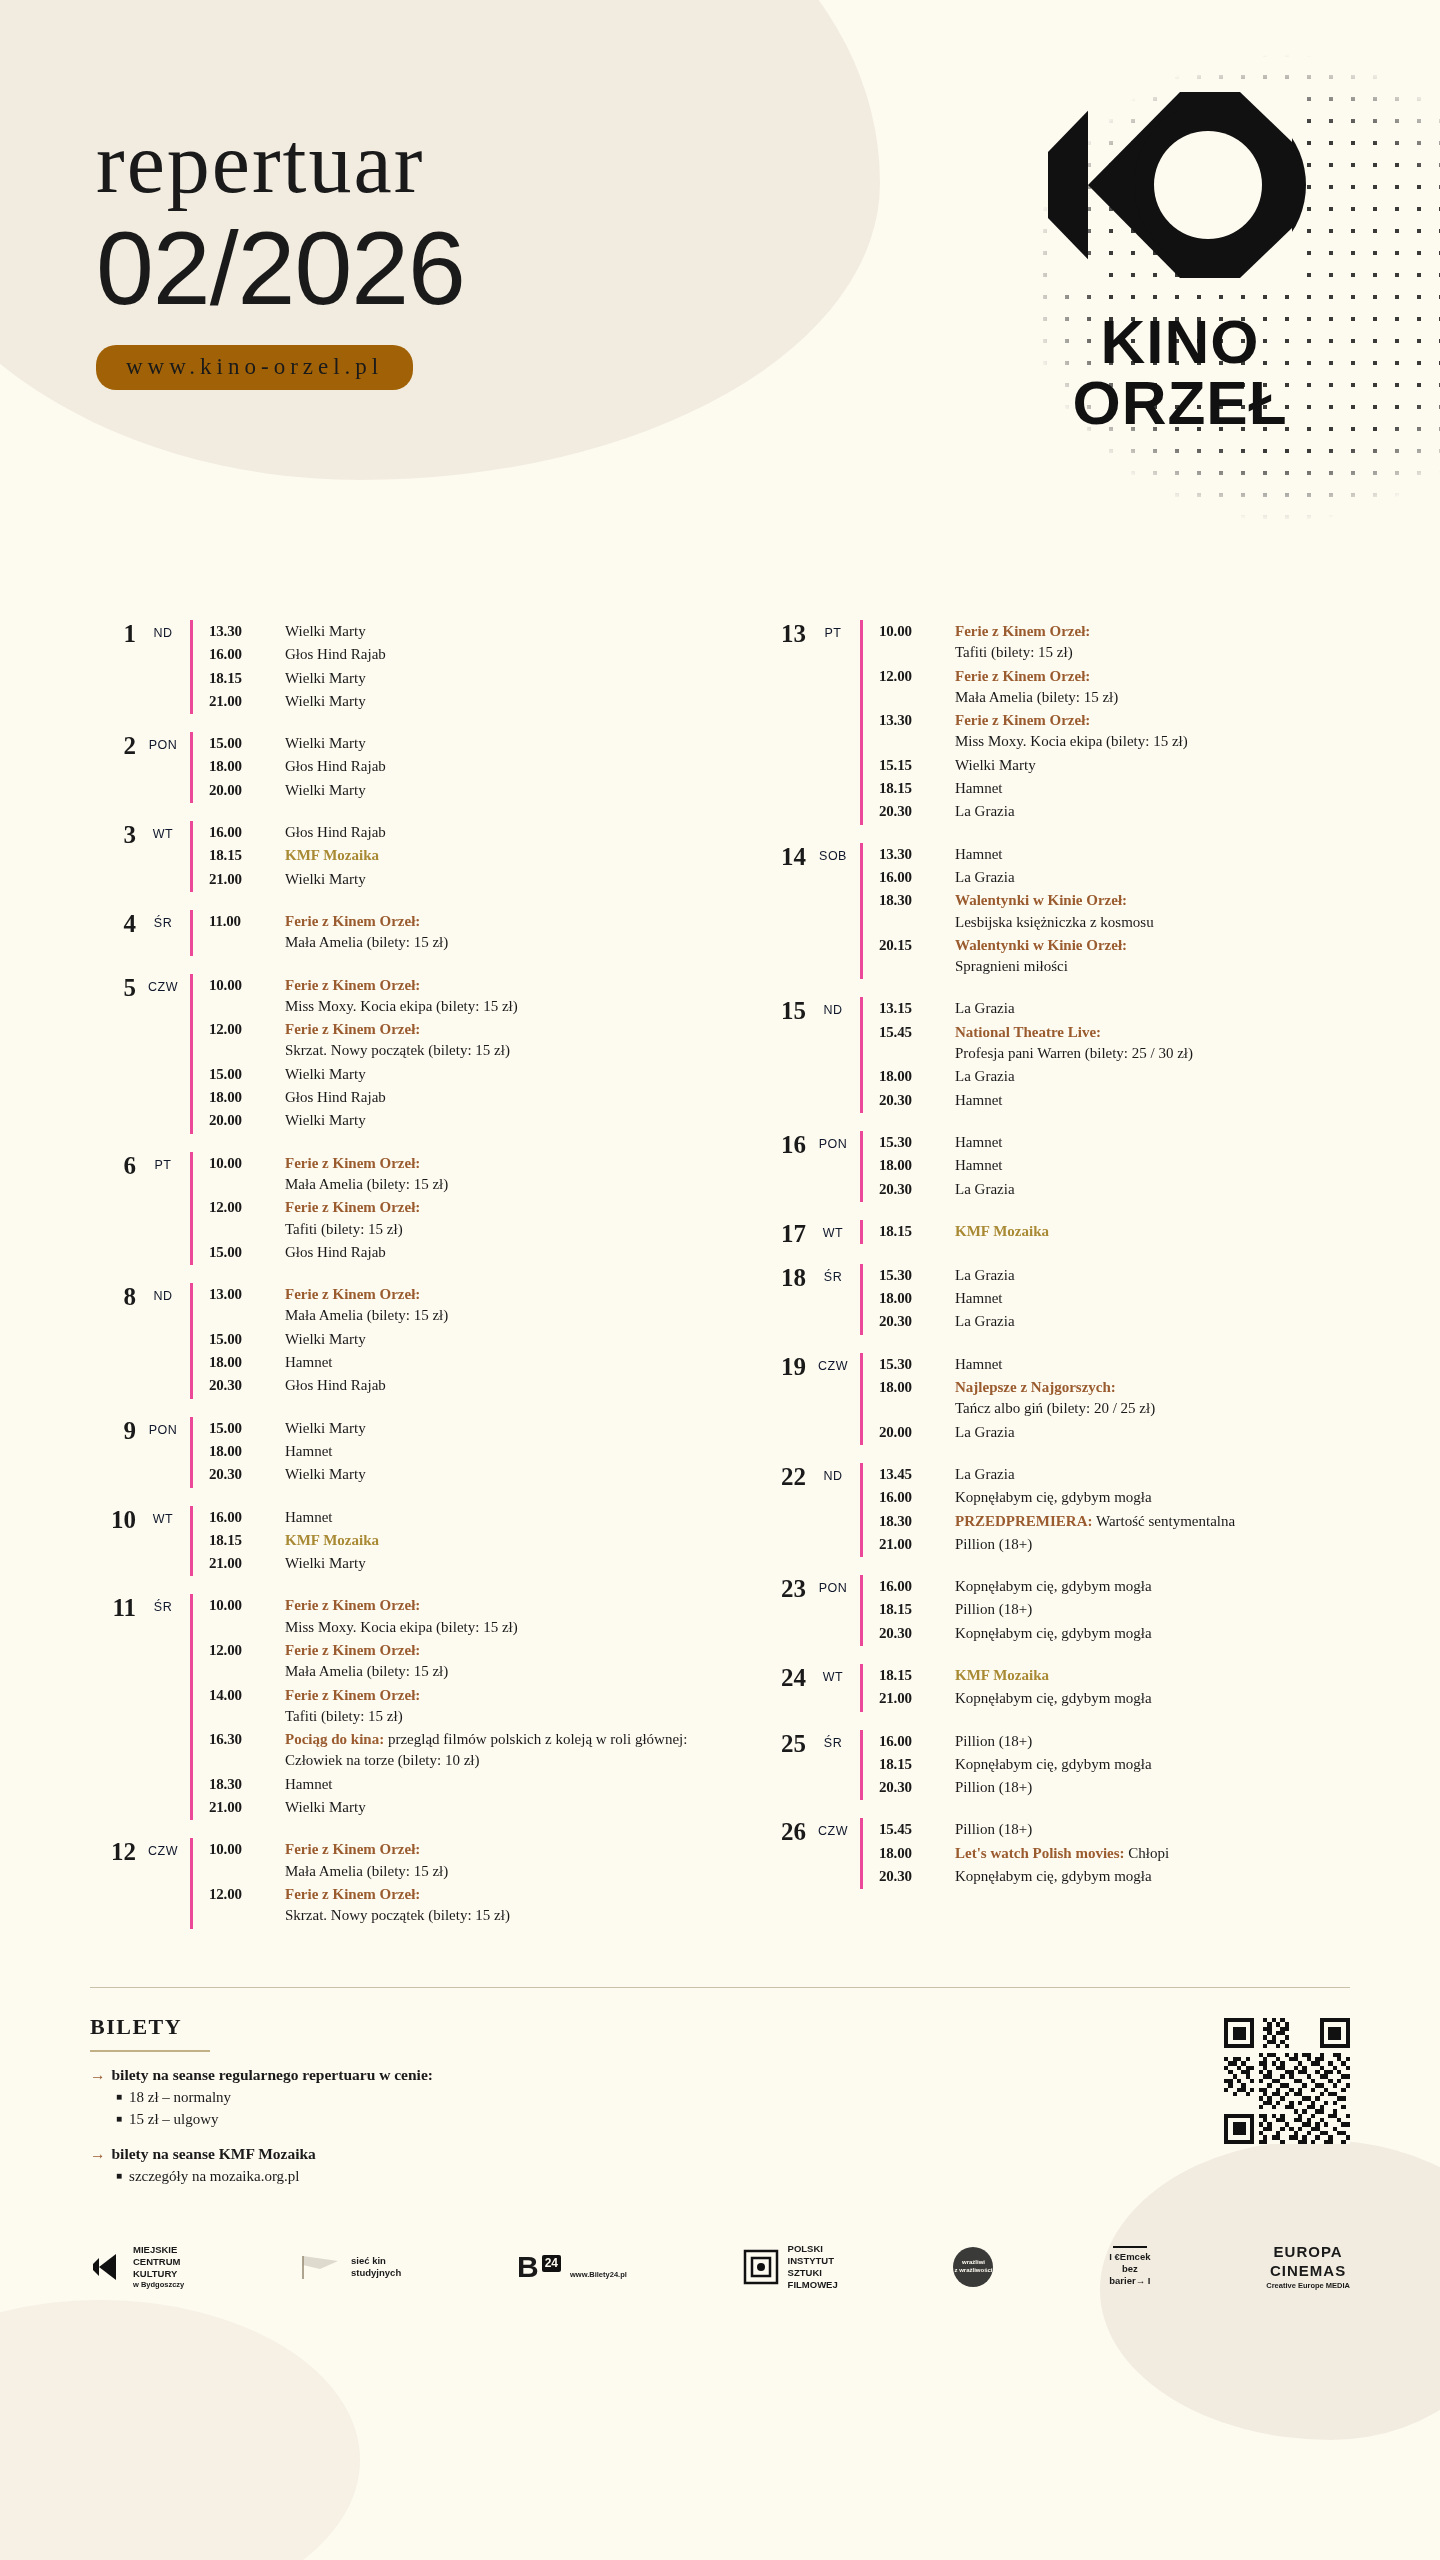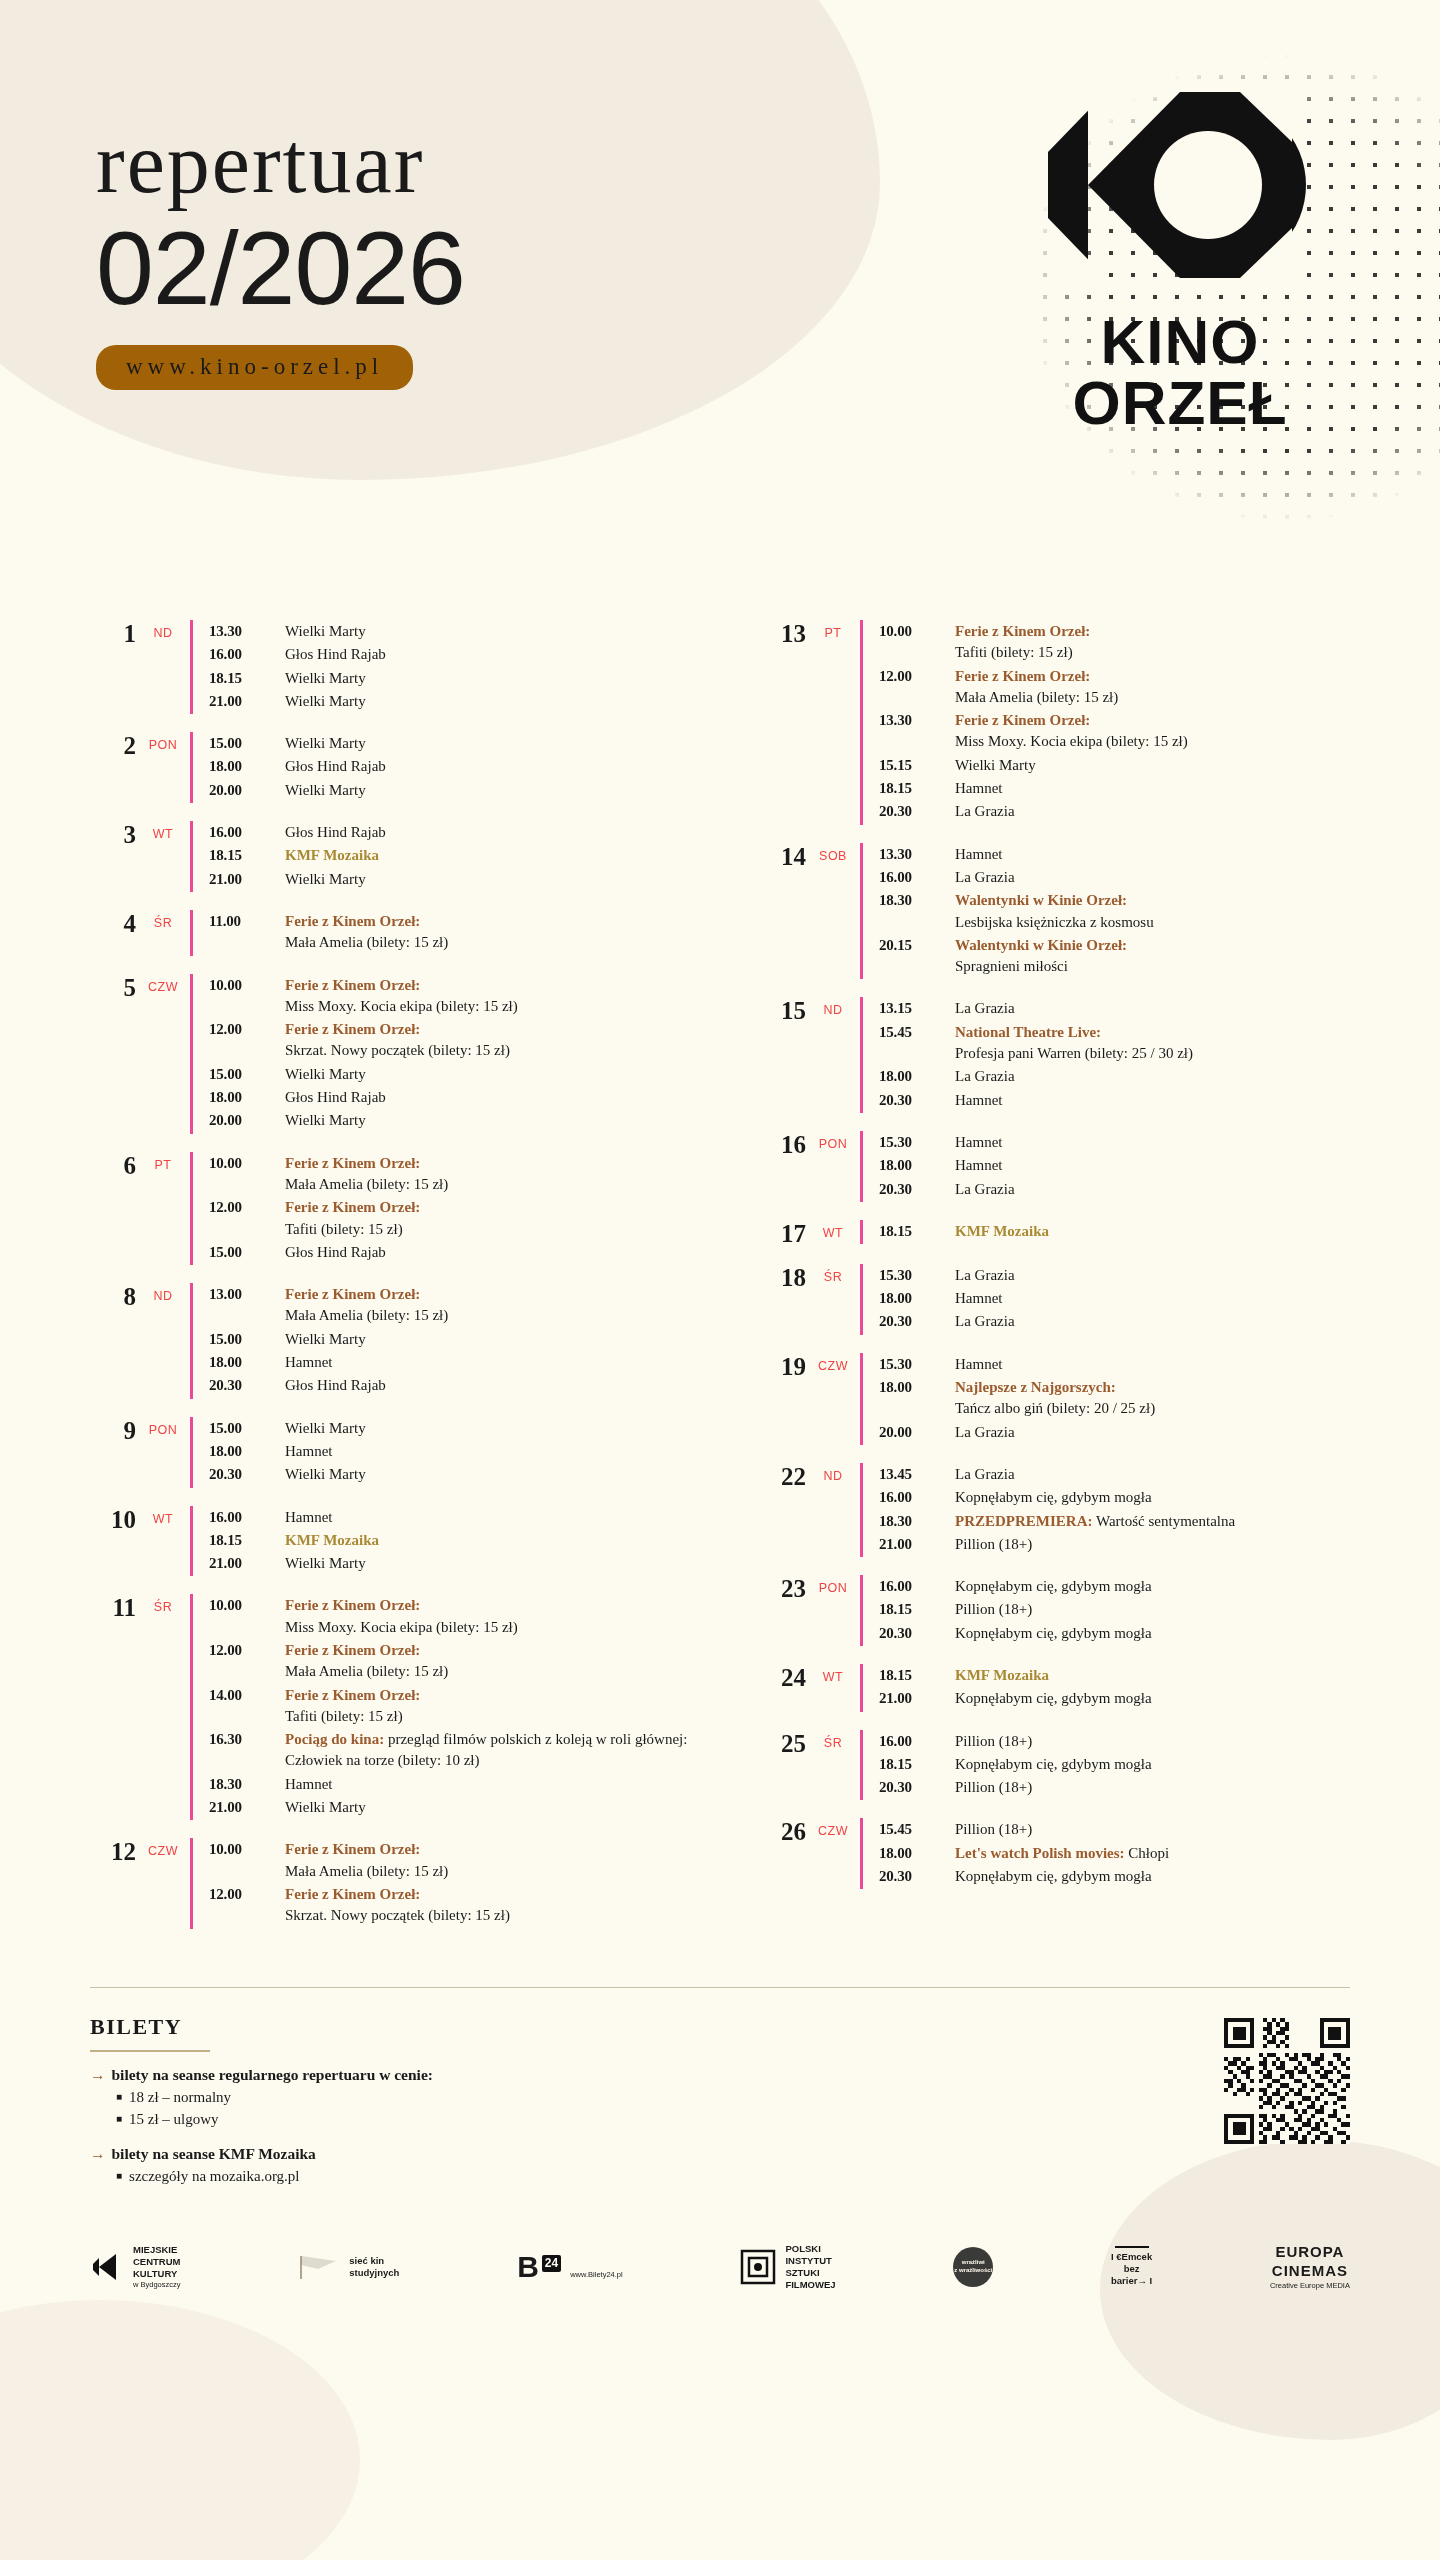--- a/index.html
+++ b/index.html
@@ -120,21 +120,21 @@
     font-weight: 700;
     line-height: 1;
     padding-top: 1px;
   }
   .day-dow {
     width: 54px;
     text-align: center;
     font-family: "Liberation Sans", sans-serif;
     font-size: 12.5px;
     letter-spacing: .5px;
-    color: #ef4444;
+    color: #0f172a;
     padding-top: 6px;
   }
   .day-body {
     flex: 1;
     border-left: 3px solid #ec4899;
     padding-left: 16px;
     padding-top: 1px;
   }
   .show { display: flex; margin-bottom: 2px; }
   .show-time {
@@ -208,21 +208,21 @@
   .f-item {
     display: flex;
     align-items: center;
     gap: 9px;
     font-family: "Liberation Sans", sans-serif;
     font-size: 9.5px;
     font-weight: 700;
     line-height: 1.25;
     color: #1a1a1a;
   }
-  .f-item .tiny { font-weight: 400; font-size: 7.5px; }
+  .f-item .tiny { font-weight: 700; font-size: 7.5px; }
   .blob-bottom {
     position: absolute;
     right: -80px;
     bottom: 120px;
     width: 420px;
     height: 300px;
     background: #f2ece0;
     border-radius: 52% 48% 45% 55% / 50% 45% 55% 50%;
     z-index: 1;
   }

